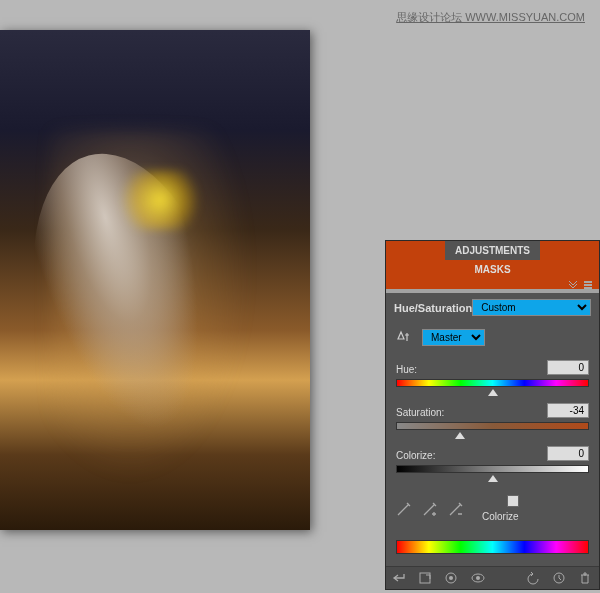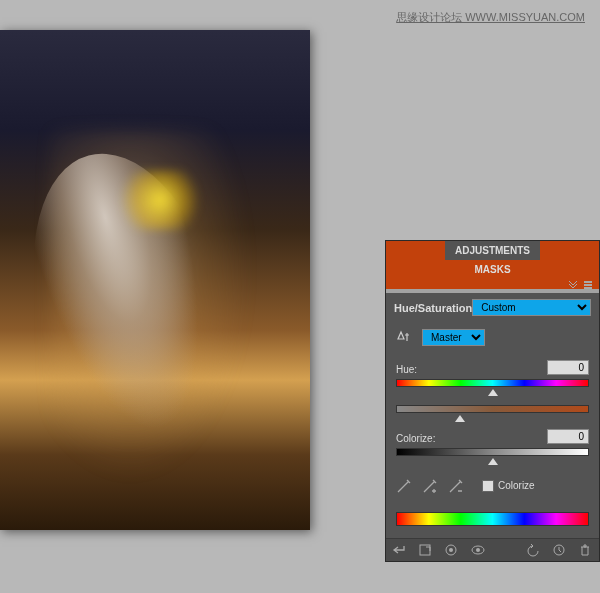--- a/index.html
+++ b/index.html
@@ -161,23 +161,24 @@
       display: flex;
       align-items: center;
       padding: 10px 10px;
       gap: 10px;
     }
     
     .eyedropper { width: 16px; height: 16px; color: #aaa; }
     
     .colorize-check {
       display: flex;
-      align-items: flex-start;
+      align-items: flex-end;
       gap: 4px;
       margin-left: 8px;
+      flex-direction: column;
     }
     
     .checkbox {
       width: 12px; height: 12px;
       background: #ddd;
       border: 1px solid #666;
     }
     
     .full-spectrum {
       margin: 8px 10px 12px;
@@ -252,20 +253,24 @@
       <span class="slider-label">Hue:</span>
       <input class="value-input" value="0" style="">
     </div>
     <div class="slider-track">
       <div class="hue-gradient"></div>
       <div class="slider-handle" style="left:50%"></div>
     </div>
   </div>
 
   <div class="slider-group">
+    <div class="slider-row">
+      <span class="slider-label">Saturation:</span>
+      <input class="value-input" value="-34" style="">
+    </div>
     <div class="slider-track">
       <div class="sat-gradient"></div>
       <div class="slider-handle" style="left:33%"></div>
     </div>
   </div>
 
   <div class="slider-group">
     <div class="slider-row">
       <span class="slider-label">Colorize:</span>
       <input class="value-input" value="0" style="">

